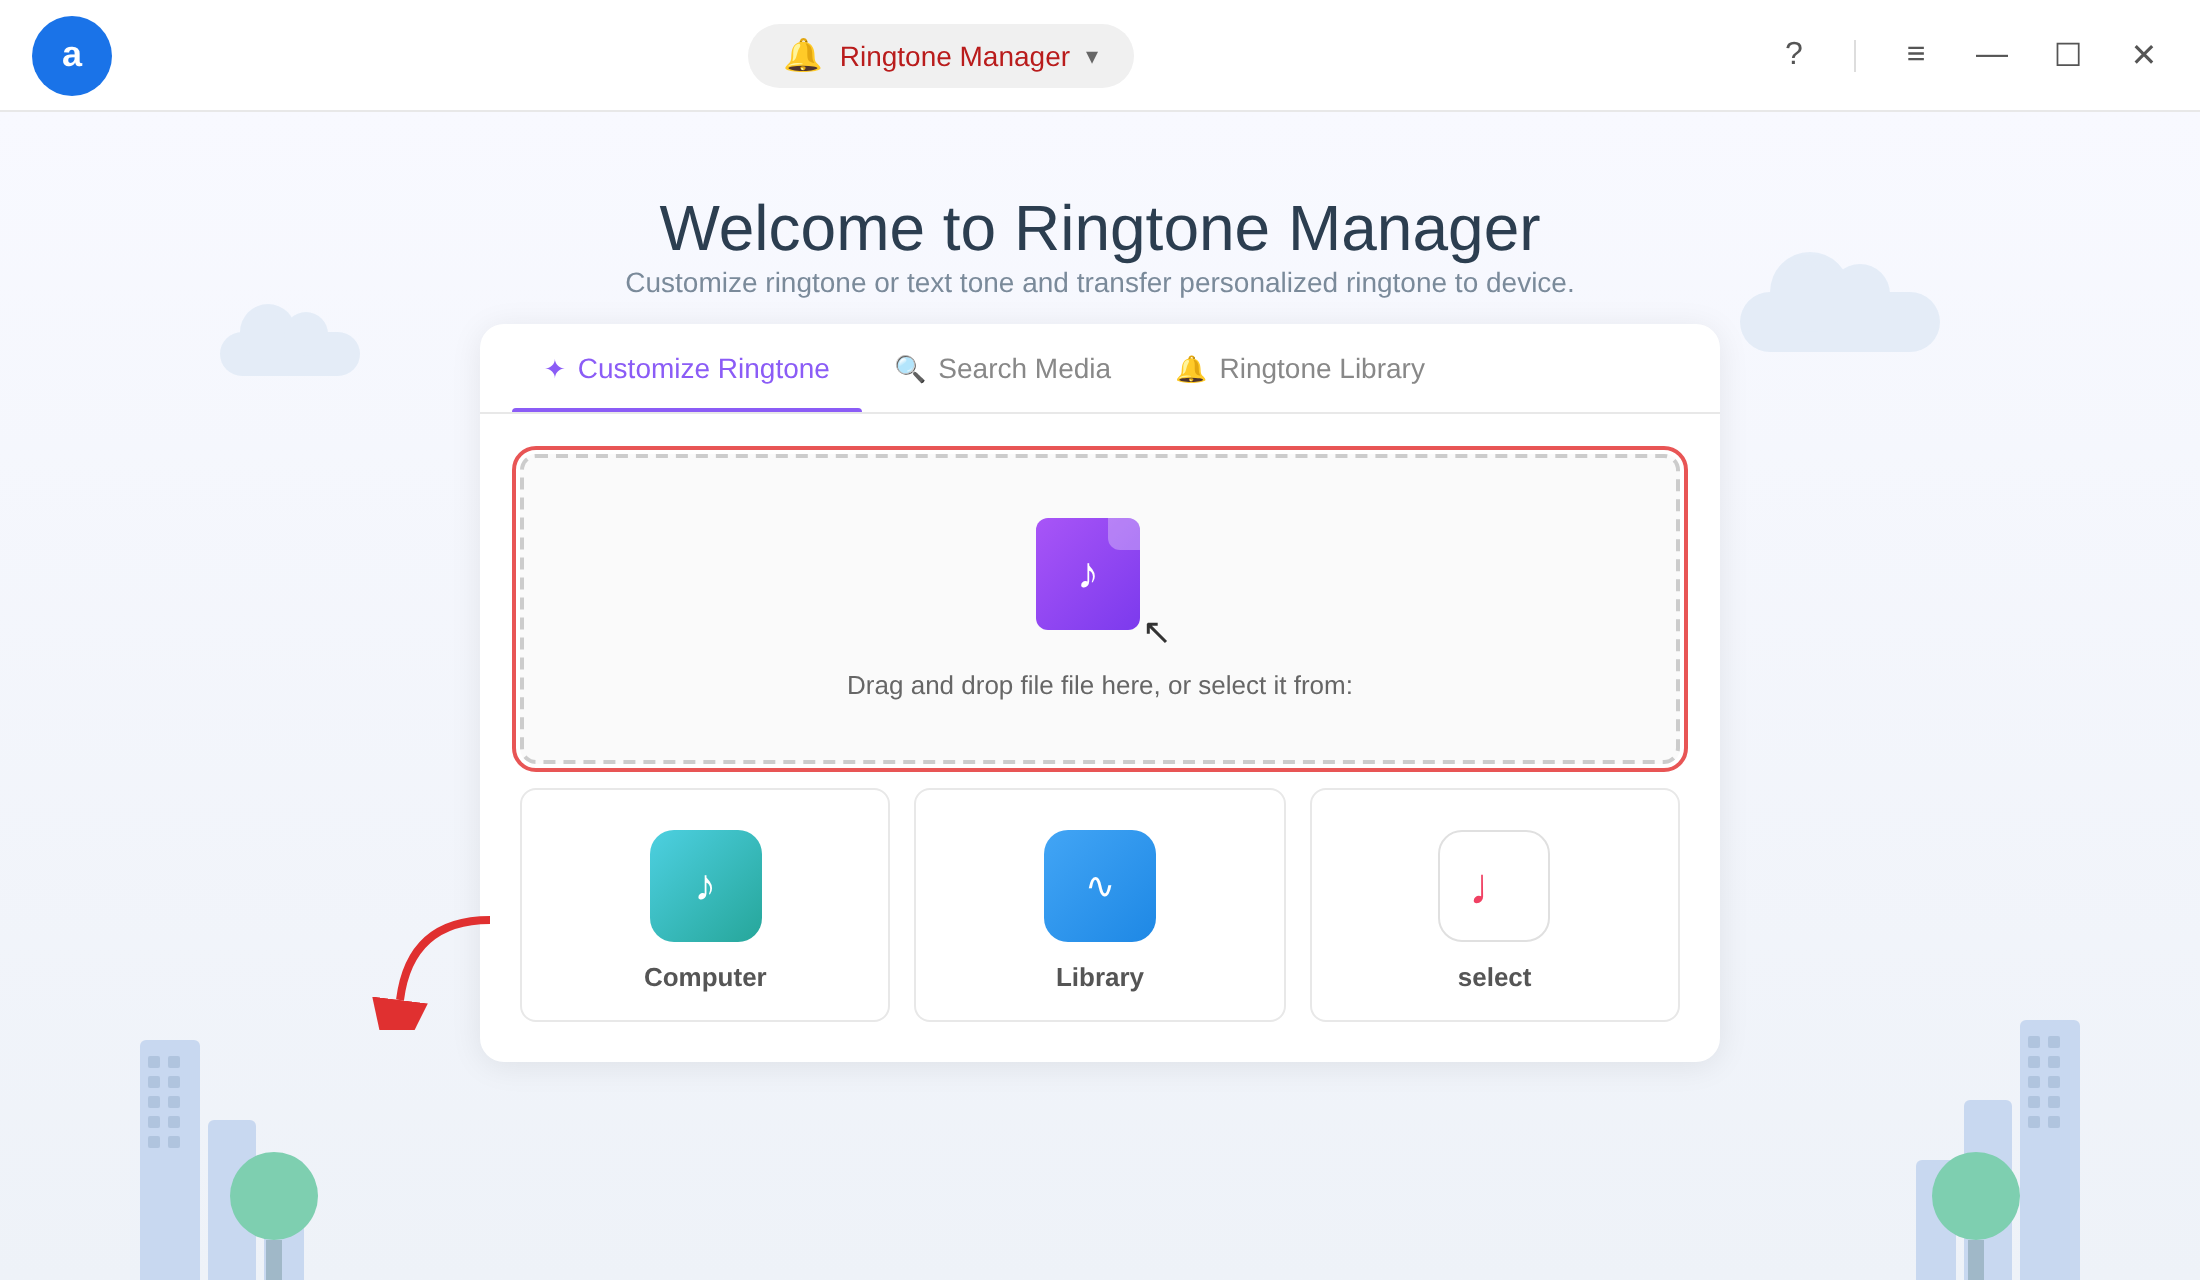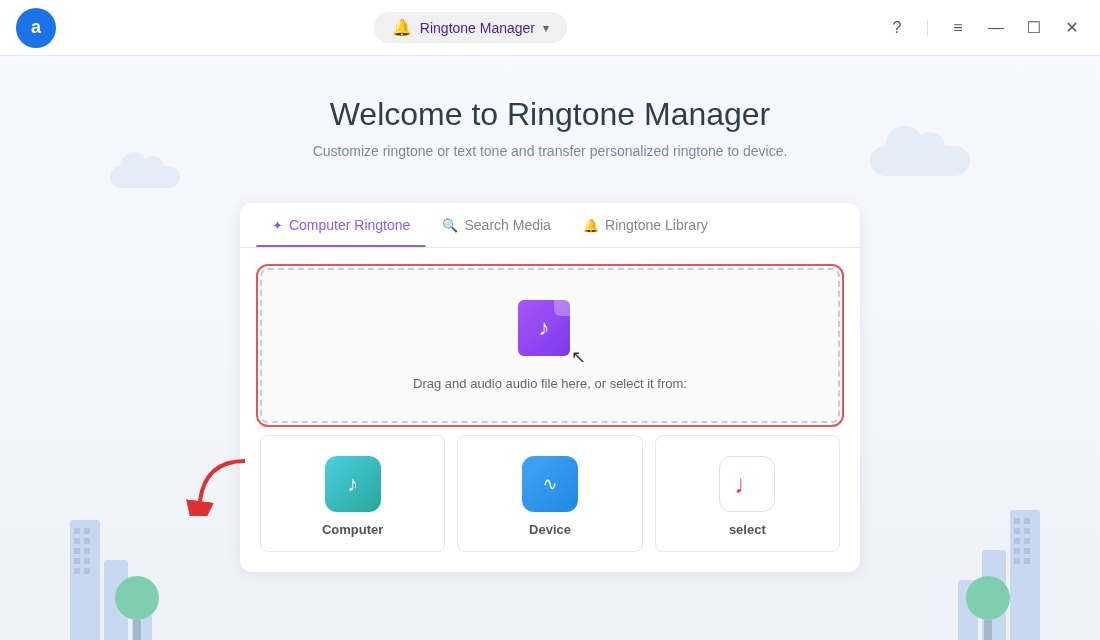--- a/index.html
+++ b/index.html
@@ -45,21 +45,21 @@
       align-items: center;
       gap: 8px;
       cursor: pointer;
     }
     .titlebar-center .bell-icon {
       color: #8b5cf6;
       font-size: 16px;
     }
     .titlebar-center .title-text {
       font-size: 14px;
-      color: #4c1d95;
+      color: #b91c1c;
     }
     .titlebar-center .chevron {
       color: #666;
       font-size: 12px;
     }
     .titlebar-controls {
       display: flex;
       align-items: center;
       gap: 14px;
     }
@@ -171,29 +171,29 @@
       background: #a0b8c8;
       width: 8px;
     }
 
     
     .welcome-title {
       font-size: 32px;
       font-weight: 300;
       color: #2c3e50;
       text-align: center;
-      margin-bottom: 10px;
+      margin-bottom: 0;
       position: relative;
       z-index: 5;
     }
     .welcome-subtitle {
       font-size: 14px;
       color: #7a8a9a;
       text-align: center;
-      margin-bottom: 44px;
+      margin-bottom: 13px;
       position: relative;
       z-index: 5;
     }
 
     
     .panel {
       background: #fff;
       border-radius: 12px;
       box-shadow: 0 2px 16px rgba(0,0,0,0.08);
       width: 620px;
@@ -449,58 +449,58 @@
   </div>
 
   <h1 class="welcome-title">Welcome to Ringtone Manager</h1>
   <p class="welcome-subtitle">Customize ringtone or text tone and transfer personalized ringtone to device.</p>
 
   <div class="panel">
 
     <div class="tab-bar">
       <div class="tab-item active">
         <span class="tab-icon" style="color:#8b5cf6;">✦</span>
-        <span>Computer Ringtone</span>
+        <span>Customize Ringtone</span>
       </div>
       <div class="tab-item">
         <span class="tab-icon">🔍</span>
         <span>Search Media</span>
       </div>
       <div class="tab-item">
         <span class="tab-icon">🔔</span>
         <span>Ringtone Library</span>
       </div>
     </div>
 
     <div class="drop-zone-container">
       <div class="drop-zone">
         <div class="drop-zone-icon">
           <div class="music-icon-bg">
             <span class="music-note-icon">♪</span>
           </div>
           <span class="cursor-icon">↖</span>
         </div>
-        <span class="drop-zone-text">Drag and audio audio file here, or select it from:</span>
+        <span class="drop-zone-text">Drag and drop file file here, or select it from:</span>
       </div>
     </div>
 
     <div class="source-cards">
 
       <div class="source-card">
         <div class="source-card-icon dotted icon-computer">
           <span style="color:white;font-size:22px;">♪</span>
         </div>
         <span class="card-label">Computer</span>
       </div>
 
       <div class="source-card">
         <div class="source-card-icon dotted icon-device">
           <span style="color:white;font-size:18px;">∿</span>
         </div>
-        <span class="card-label">Device</span>
+        <span class="card-label">Library</span>
       </div>
 
       <div class="source-card">
         <div class="source-card-icon dotted icon-itunes">
           <span style="color:#f04163;font-size:26px;">♩</span>
         </div>
         <span class="card-label">select</span>
       </div>
 
     </div>

